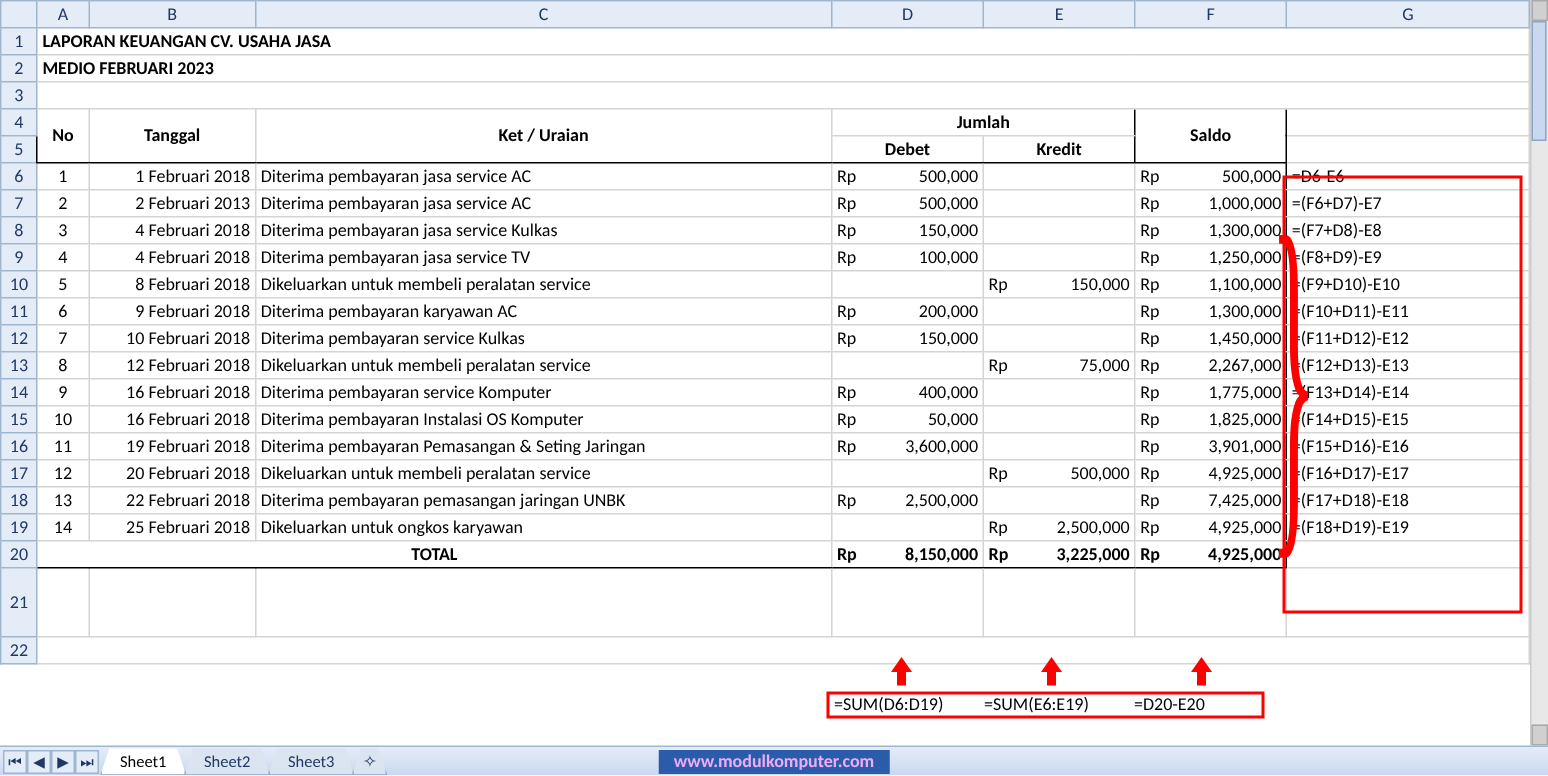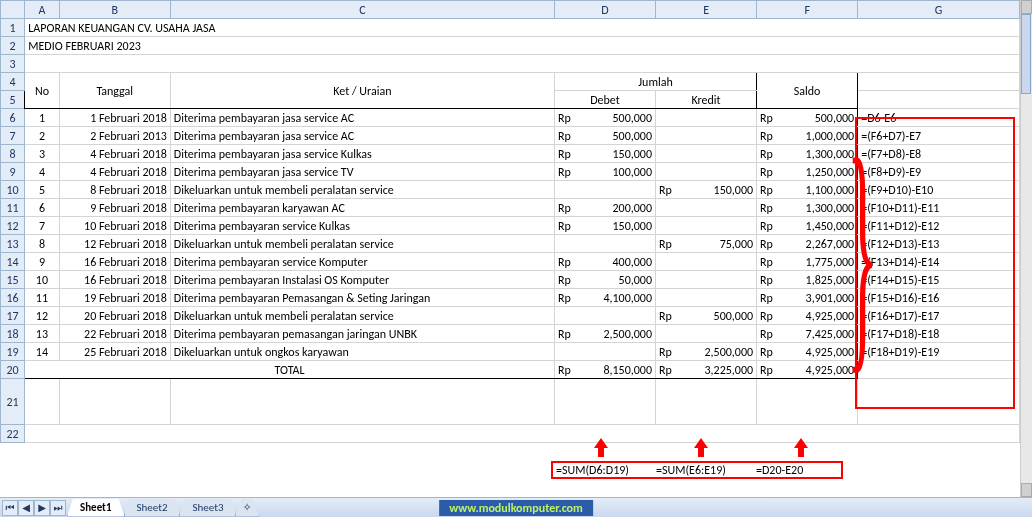--- a/index.html
+++ b/index.html
@@ -40,21 +40,21 @@
   white-space: nowrap;
   vertical-align: middle;
   background:#fff;
 }
 td.tborder    { border-top: 1.5px solid #000; }
 td.bborder    { border-bottom: 1.5px solid #000; }
 td.lborder    { border-left: 1.5px solid #000; }
 td.rborder    { border-right: 1.5px solid #000; }
 td.center     { text-align: center; }
 td.right      { text-align: right; }
-td.bold       { font-weight: normal; }
+td.bold       { font-weight: bold; }
 
 .annotation-box {
   position: absolute;
   border: 2px solid #ff0000;
 }
 .arrow-up {
   position: absolute;
   width: 18px; height: 22px;
 }
 .arrow-up::before {
@@ -106,27 +106,27 @@
   padding: 2px 12px;
   border: 1px solid #8ba5c6;
   border-top:none;
   background: #dbe5f1;
   color:#1f3864;
   margin-left:-1px;
   clip-path: polygon(6px 0, calc(100% - 6px) 0, 100% 100%, 0 100%);
 }
 .tab.active {
   background: #fff;
-  font-weight: bold;
+  font-weight: normal;
   color:#000;
 }
 .footer-url {
   position:absolute;
   left:50%; transform:translateX(-50%);
-  color:#bef264;
+  color:#f0abfc;
   background:#2a5caa;
   padding:1px 10px;
   font-weight:bold;
   bottom:1px;
   font-size:12px;
 }
 .vscroll {
   position:absolute; right:0; top:0; width:12px; height:497px;
   background:#e8e8e8; border-left:1px solid #ccc;
 }
@@ -355,21 +355,21 @@
           </td>
     <td>=(F14+D15)-E15</td>
         </tr>
         <tr>
     <th class="rowhdr">16</th>
     <td class="center lborder">11</td>
     <td class="right lborder">19 Februari 2018</td>
     <td class="lborder">Diterima pembayaran Pemasangan &amp; Seting Jaringan</td>
     <td class="lborder">
             <span style="float:left">Rp</span>
-            <span style="float:right">4,100,000</span>
+            <span style="float:right">3,600,000</span>
           </td>
     <td class="lborder"></td>
     <td class="lborder rborder">
             <span style="float:left">Rp</span>
             <span style="float:right">3,901,000</span>
           </td>
     <td>=(F15+D16)-E16</td>
         </tr>
         <tr>
     <th class="rowhdr">17</th>

